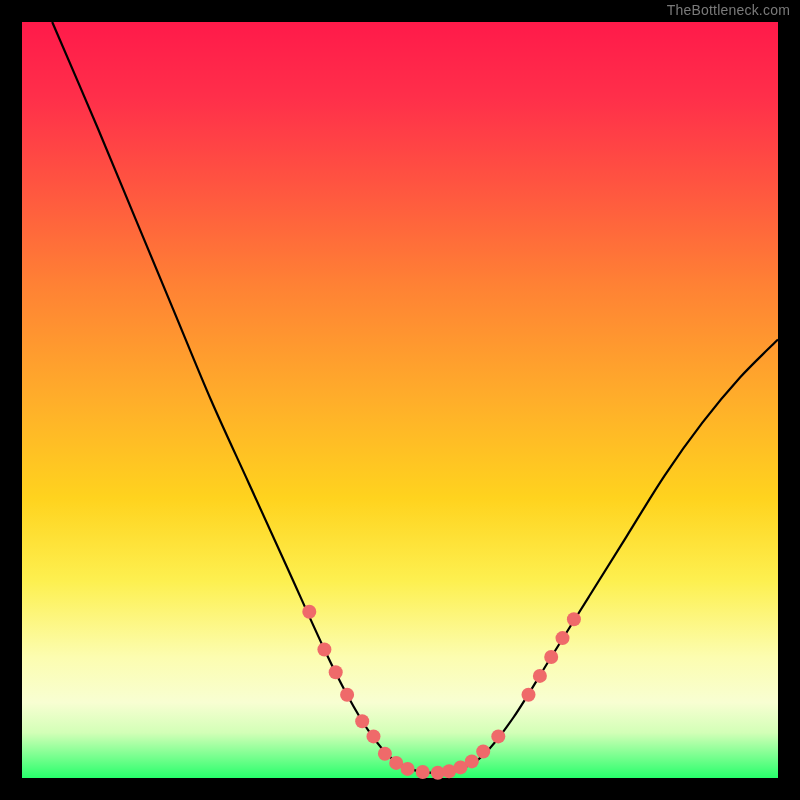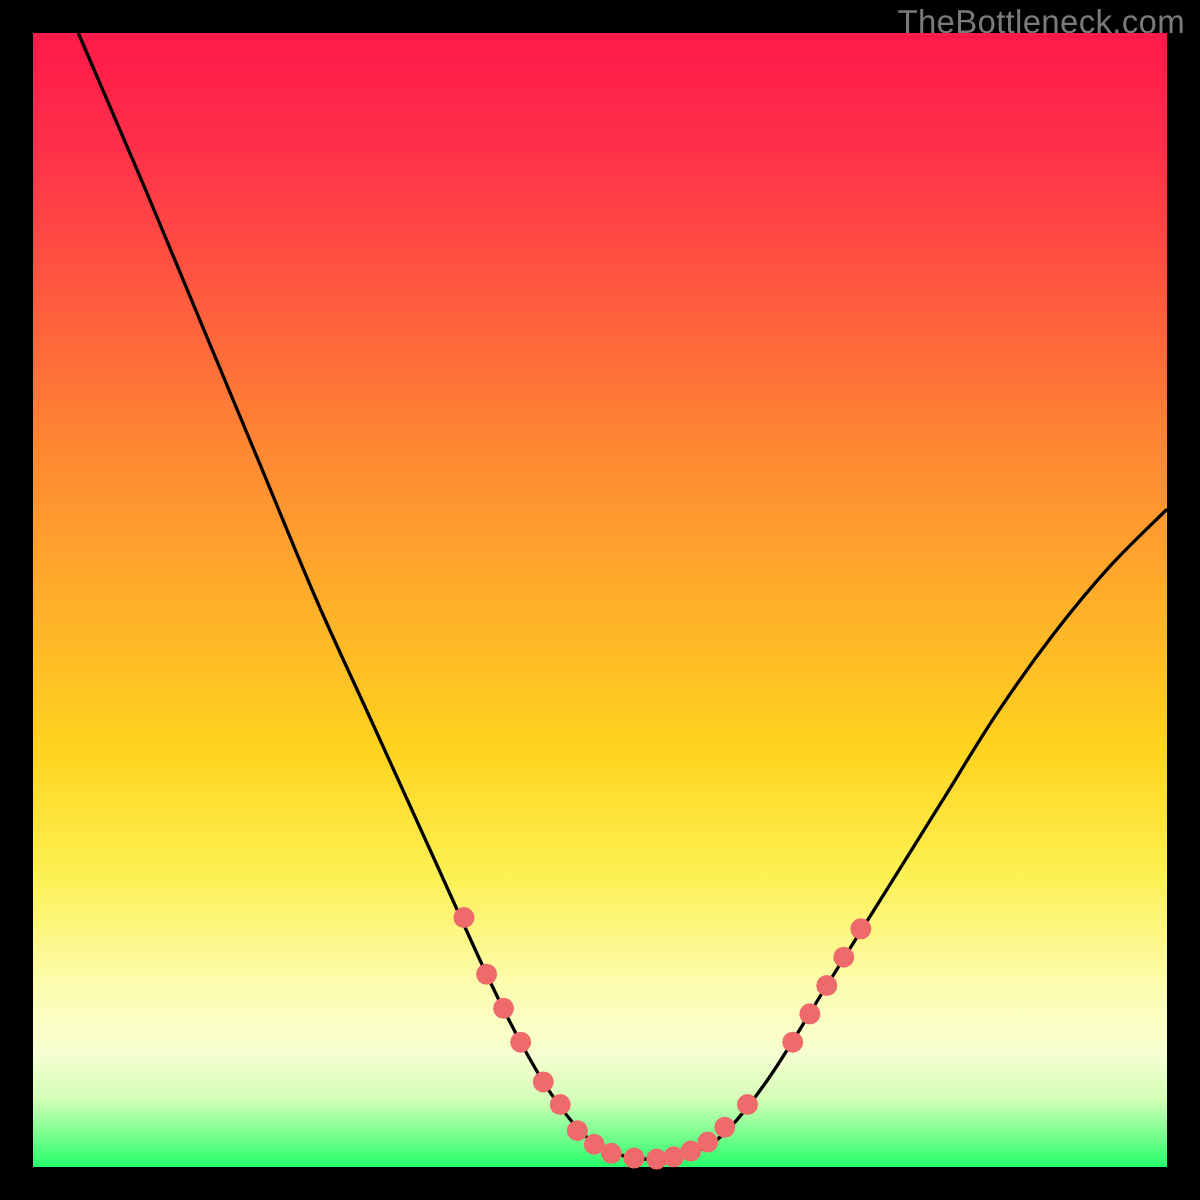--- a/index.html
+++ b/index.html
@@ -39,21 +39,21 @@
       #f8fed2 90%,
       #d3ffb7 94%,
       #27ff6b 100%
     );
   }
   .watermark {
     position: absolute;
     top: 2px;
     right: 10px;
     color: #7a7a7a;
-    font-size: 22px;
+    font-size: 14px;
     letter-spacing: 0.2px;
     font-weight: 400;
     user-select: none;
   }
   svg.curve {
     position: absolute;
     top: 0;
     left: 0;
     width: 756px;
     height: 756px;

